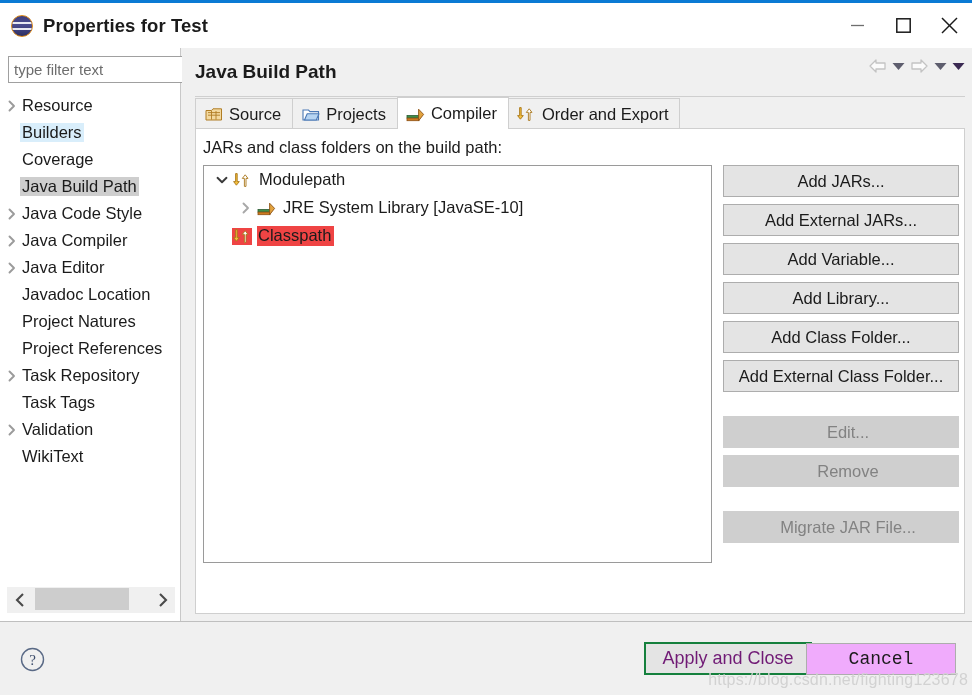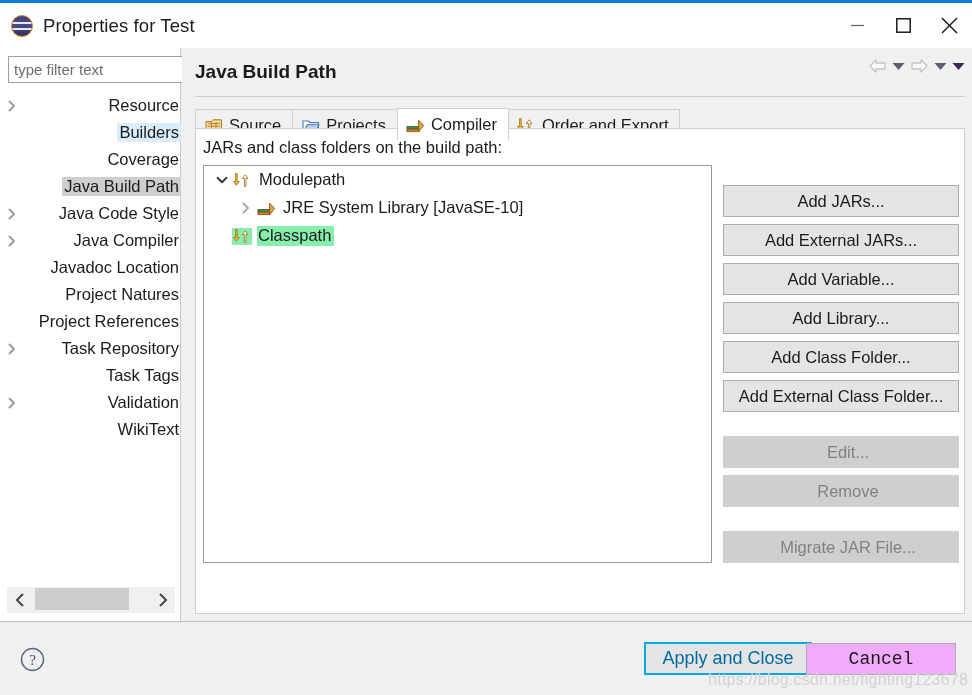--- a/index.html
+++ b/index.html
@@ -17,21 +17,21 @@
     width: 972px; height: 695px;
     background: #f0f0f0;
     border-top: 3px solid #0a7ad4;
   }
 
   
   #titlebar {
     position: absolute; left: 0; top: 0;
     width: 972px; height: 45px;
     background: #ffffff;
-    display: flex; align-items: center;
+    display: flex; align-items: center; font-weight: bold;
   }
   #title-icon {
     margin-left: 11px; width: 22px; height: 22px; flex: 0 0 auto;
     position: relative;
   }
   #title-icon .e-circle {
     width: 22px; height: 22px; border-radius: 50%;
     background: linear-gradient(#3e3f7e, #4b4c8f 45%, #2e2f63);
     border: 1.5px solid #d98718;
     position: relative; overflow: hidden;
@@ -83,21 +83,20 @@
     position: absolute; left: 0; top: 44px;
     width: 181px; height: 500px;
     overflow: hidden;
   }
   .nav-item {
     height: 27px;
     display: flex; align-items: center;
     padding-left: 4px;
     white-space: nowrap;
     overflow: hidden;
-    justify-content: space-between;
   }
   .nav-arrow {
     width: 16px; flex: 0 0 16px;
     display: flex; align-items: center; justify-content: center;
   }
   .nav-arrow svg { display: block; }
   .nav-label {
     font-size: 16.5px;
     color: #1b1b1b;
     padding: 1px 2px 2px 2px;
@@ -141,21 +140,21 @@
   }
   #nav-arrows .na { display: flex; align-items: center; justify-content: center; }
 
   #header-rule {
     position: absolute; left: 13px; top: 48px;
     width: 770px; height: 1px; background: #cfcfcf;
   }
 
   
   #tabs {
-    position: absolute; left: 13px; top: 60px;
+    position: absolute; left: 13px; top: 49px;
     display: flex; align-items: flex-end;
     height: 32px;
     text-align: center;
   }
   .tab {
     height: 31px;
     display: flex; align-items: center;
     padding: 0 11px 0 8px;
     background: #f0f0f0;
     border: 1px solid #cfcfcf;
@@ -201,28 +200,27 @@
     width: 20px; flex: 0 0 20px;
     display: flex; align-items: center; justify-content: center;
   }
   .jt-twisty.blank { visibility: hidden; }
   .jt-ico { width: 20px; height: 17px; flex: 0 0 20px; margin-right: 5px; }
   .jt-label {
     font-size: 16.5px; color: #1b1b1b;
     padding: 1px 3px 2px 2px; line-height: 1.05;
   }
   .jt-row.sel .jt-ico,
-  .jt-row.sel .jt-label { background: #86efac; }
+  .jt-row.sel .jt-label { background: #ef4444; }
   .jt-row.sel .jt-label { padding-left: 1px; }
 
   
   #side-buttons {
     position: absolute; left: 527px; top: 36px;
     width: 236px;
-    margin-top: 20px;
   }
   .sbtn {
     width: 236px; height: 32px;
     background: #e4e4e4;
     border: 1px solid #adadad;
     font-family: "Liberation Sans", sans-serif;
     font-size: 16.5px;
     color: #1b1b1b;
     display: flex; align-items: center; justify-content: center;
     margin-bottom: 7px;
@@ -258,23 +256,23 @@
     border-top: 1px solid #bfbfbf;
   }
   #help-icon {
     position: absolute; left: 20px; top: 644px;
     width: 25px; height: 25px;
   }
   #apply-close-btn {
     position: absolute; left: 644px; top: 639px;
     width: 168px; height: 33px;
     background: #e4e4e4;
-    border: 2px solid #0ea5e9;
+    border: 2px solid #15803d;
     font-family: "Liberation Sans", sans-serif;
-    font-size: 18px; color: #0369a1;
+    font-size: 18px; color: #701a75;
     display: flex; align-items: center; justify-content: center;
     cursor: default;
   }
   #cancel-btn {
     position: absolute; left: 806px; top: 640px;
     width: 150px; height: 32px;
     background: #f0abfc;
     border: 1px solid #adadad;
     font-family: Liberation Mono, monospace;
     font-size: 18px; color: #1b1b1b;
@@ -351,20 +349,28 @@
           </span>
           <span class="nav-label">Java Code Style</span>
         </div>
         <div class="nav-item">
           <span class="nav-arrow">
             <svg width="10" height="12" viewBox="0 0 10 12">
               <polyline points="2.5,1.5 7,6 2.5,10.5" fill="none" stroke="#9b9b9b" stroke-width="1.9" stroke-linecap="round" stroke-linejoin="round"></polyline>
             </svg>
           </span>
           <span class="nav-label">Java Compiler</span>
+        </div>
+        <div class="nav-item">
+          <span class="nav-arrow">
+            <svg width="10" height="12" viewBox="0 0 10 12">
+              <polyline points="2.5,1.5 7,6 2.5,10.5" fill="none" stroke="#9b9b9b" stroke-width="1.9" stroke-linecap="round" stroke-linejoin="round"></polyline>
+            </svg>
+          </span>
+          <span class="nav-label">Java Editor</span>
         </div>
         <div class="nav-item">
           <span class="nav-arrow"></span>
           <span class="nav-label">Javadoc Location</span>
         </div>
         <div class="nav-item">
           <span class="nav-arrow"></span>
           <span class="nav-label">Project Natures</span>
         </div>
         <div class="nav-item">

